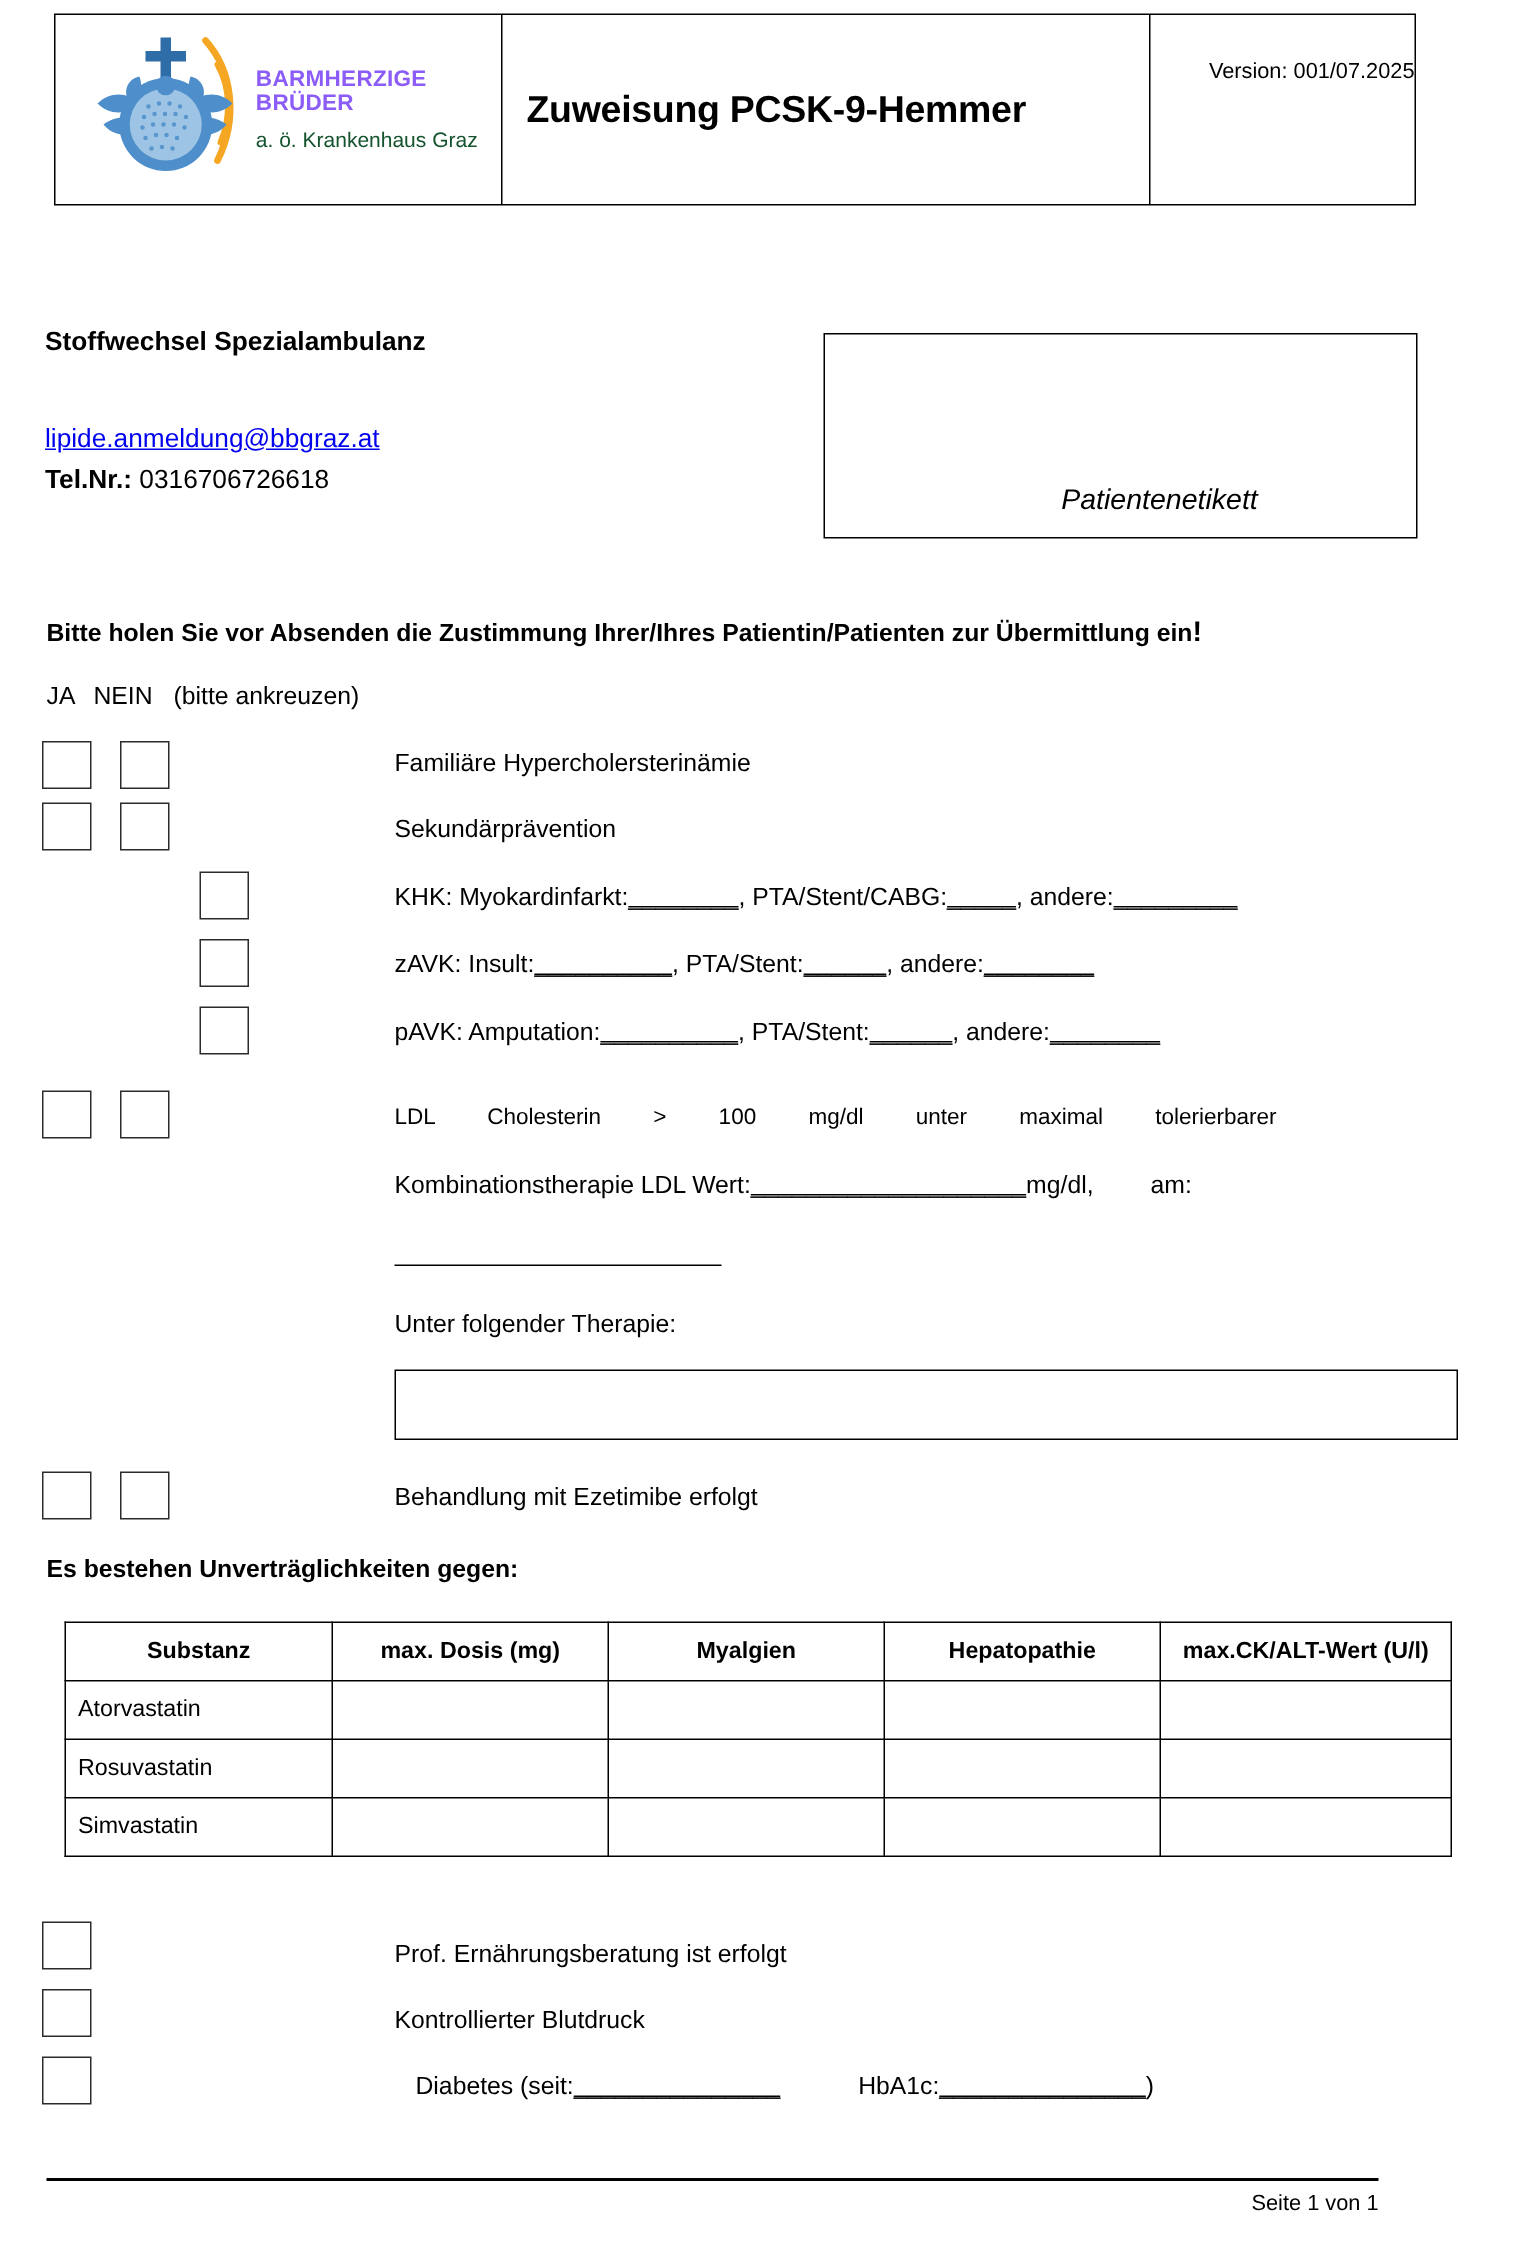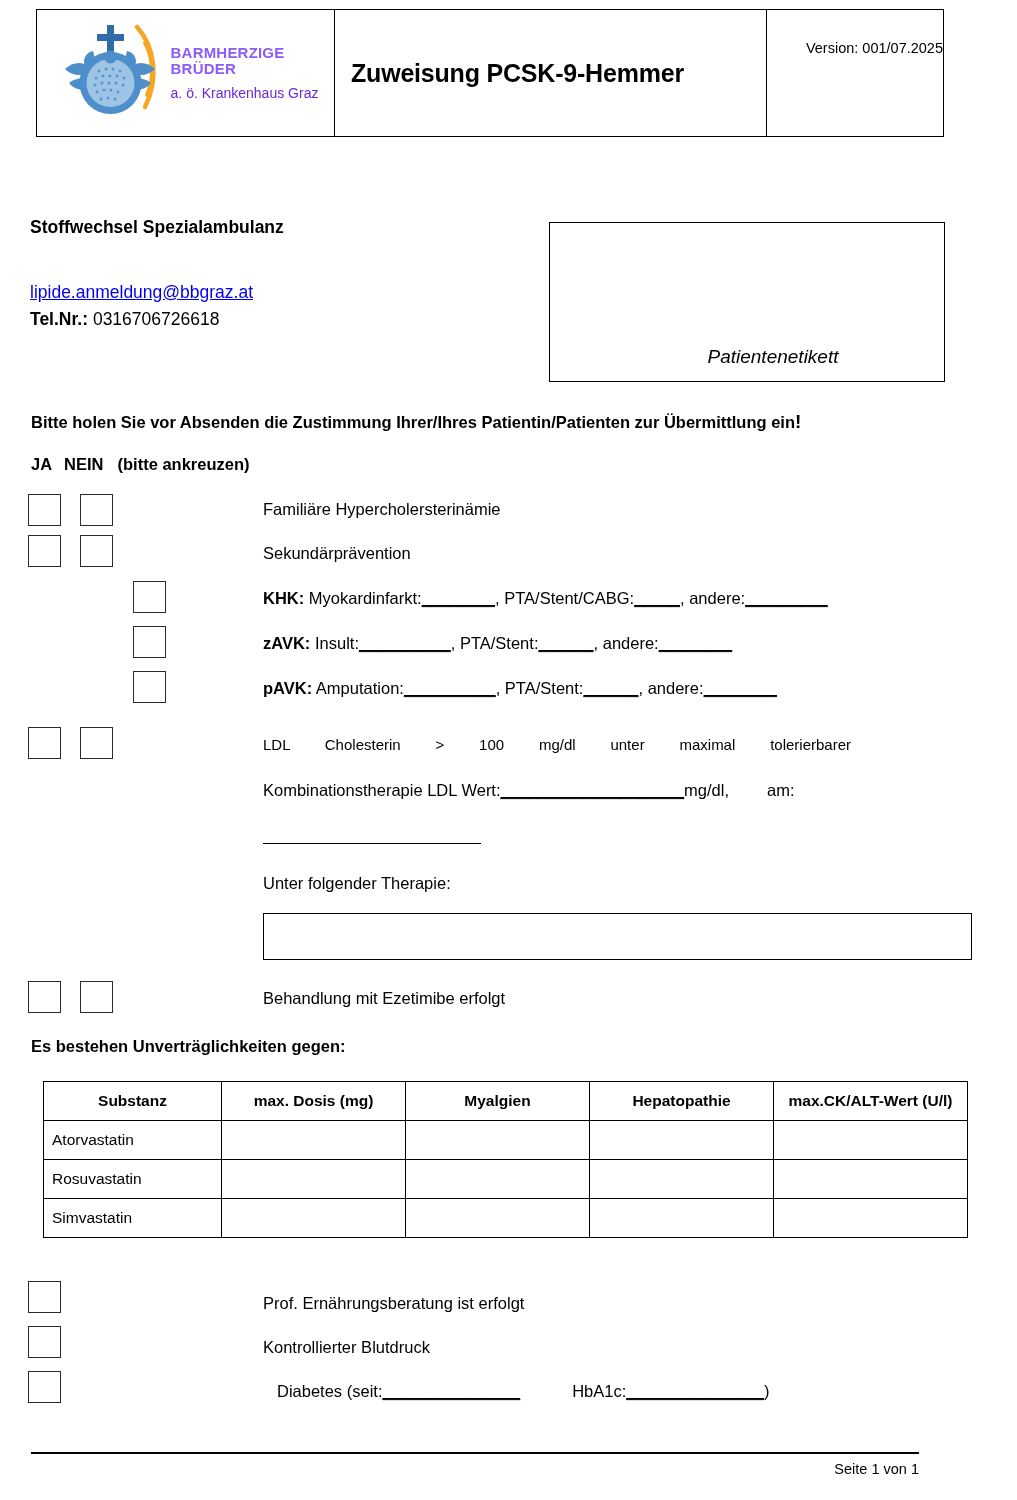--- a/index.html
+++ b/index.html
@@ -77,21 +77,21 @@
     line-height: 1.08;
   }
   .logo-text .lt1, .logo-text .lt2 {
     font-size: 15px;
     font-weight: bold;
     color: #8b5cf6;
     letter-spacing: 0.2px;
   }
   .logo-text .lt3 {
     font-size: 14px;
-    color: #6d28d9;
+    color: #14532d;
     margin-top: 8px;
     text-align: center;
   }
 
   
   .contact {
     position: absolute;
     left: 30px;
     top: 214px;
     font-size: 17.5px;
@@ -105,21 +105,21 @@
     margin-top: 38px;
   }
   .contact .c-normal { font-weight: normal; }
 
   
   .patient-box {
     position: absolute;
     left: 549px;
     top: 222px;
     width: 396px;
-    height: 160px;
+    height: 137px;
     border: 1.5px solid #000;
     box-sizing: border-box;
   }
   .patient-box .pb-label {
     position: absolute;
     left: 0;
     right: 0;
     bottom: 13px;
     text-align: center;
     font-size: 19px;
@@ -135,42 +135,42 @@
     font-size: 16.5px;
     font-weight: bold;
     white-space: nowrap;
   }
   .consent .excl { font-size: 19px; }
   .janein {
     position: absolute;
     left: 31px;
     top: 455px;
     font-size: 16.5px;
-    font-weight: bold;
+    font-weight: normal;
   }
   .janein .ja { margin-right: 12px; }
   .janein .nein { margin-right: 14px; }
 
   
   .cb {
     position: absolute;
     width: 33px;
     height: 32px;
     border: 1.8px solid #2b2b2b;
     box-sizing: border-box;
     background: #fff;
   }
 
   
   .line {
     position: absolute;
     font-size: 16.5px;
     white-space: nowrap;
   }
-  .line b { font-weight: bold; }
+  .line b { font-weight: normal; }
   .ul { text-decoration: underline; letter-spacing: 0px; }
 
   
   .ldl-p1 {
     position: absolute;
     left: 263px;
     top: 736px;
     width: 588px;
     font-size: 15px;
     text-align: justify;

